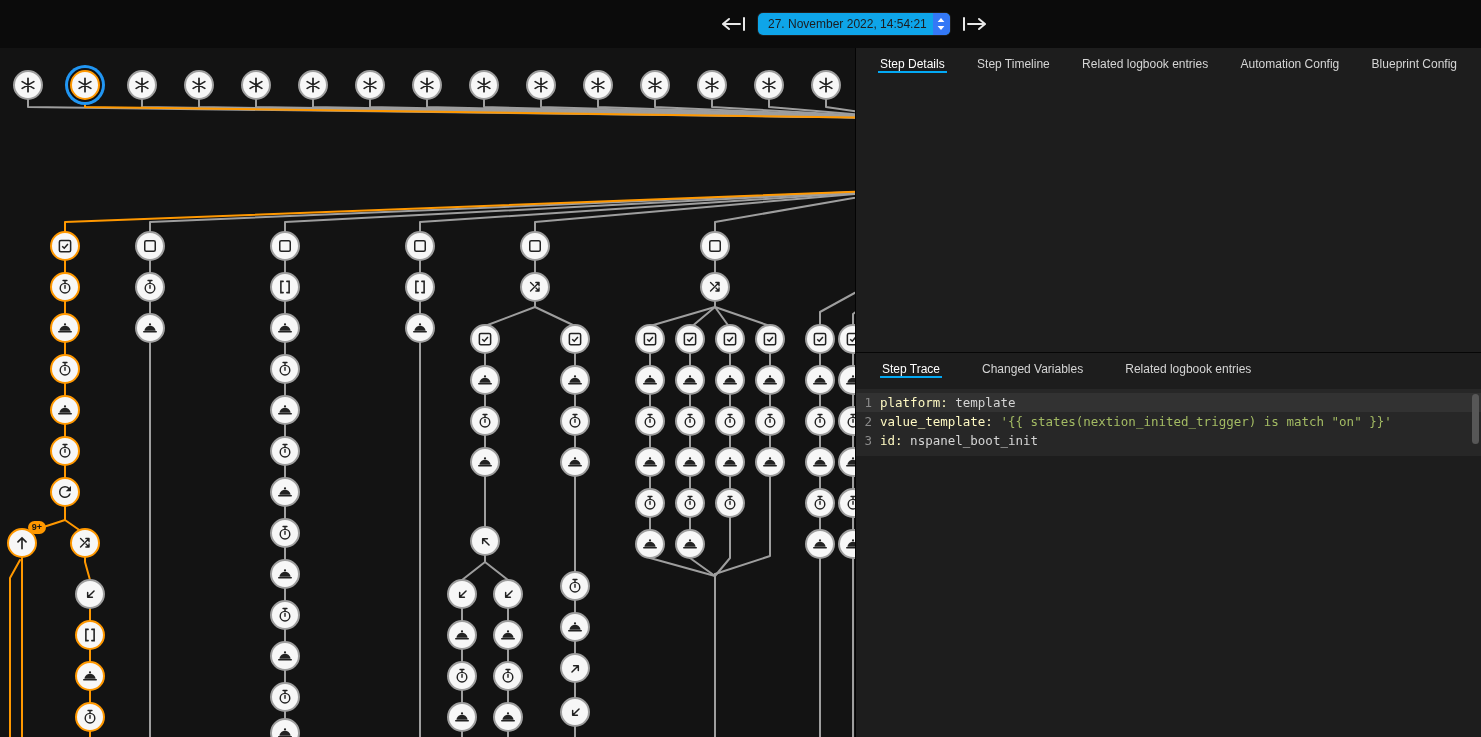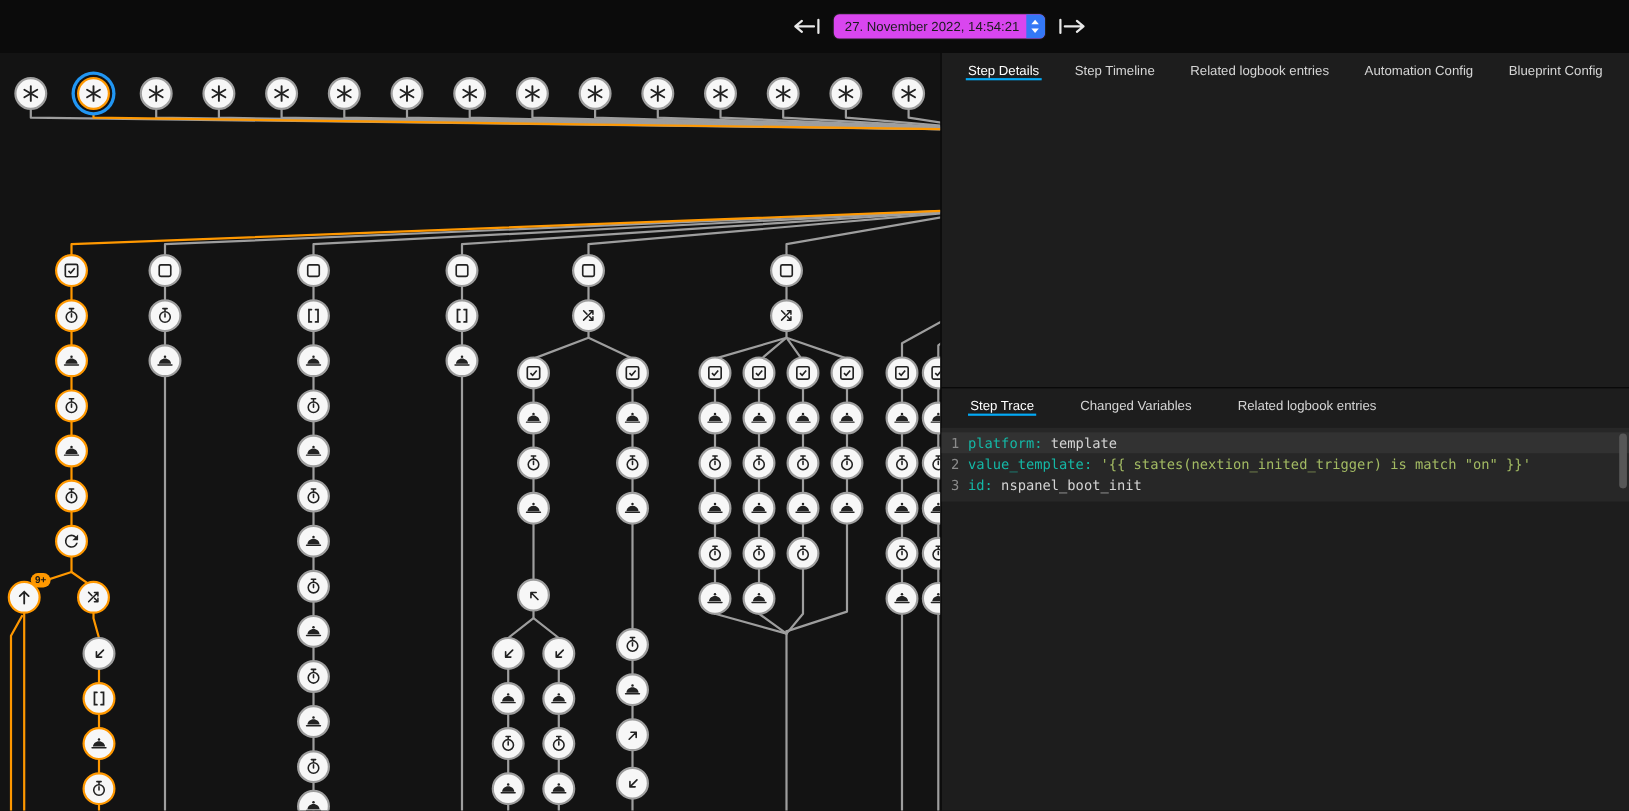--- a/index.html
+++ b/index.html
@@ -5,21 +5,21 @@
   * { margin:0; padding:0; box-sizing:border-box; }
   html,body { background:#131313; }
   body { width:1481px; height:737px; font-family:"Liberation Sans", sans-serif; overflow:hidden; position:relative; color:#e0e0e0; }
   .stage { position:absolute; left:0; top:0; width:1481px; height:737px; overflow:hidden; }
 
   
   .topbar { position:absolute; left:0; top:0; width:1481px; height:48px; background:#0b0b0b; z-index:40; }
   .nav-arrow { position:absolute; top:14px; background:none; border:none; cursor:pointer; }
   .nav-arrow.prev { left:720px; }
   .nav-arrow.next { left:960px; }
-  .run-select { position:absolute; left:758px; top:13px; width:192px; height:22px; background:#d946ef; border-radius:5px; display:flex; align-items:center; overflow:hidden; cursor:pointer; box-shadow:0 0 0 1px rgba(255,255,255,.08); }
+  .run-select { position:absolute; left:758px; top:13px; width:192px; height:22px; background:#0ea5e9; border-radius:5px; display:flex; align-items:center; overflow:hidden; cursor:pointer; box-shadow:0 0 0 1px rgba(255,255,255,.08); }
   .run-select .val { flex:1; color:#1c1c1e; font-size:12px; padding:0 6px 0 10px; white-space:nowrap; }
   .run-select .stepper { width:18px; height:22px; background:#3478f6; display:flex; align-items:center; justify-content:center; }
 
   
   #graph { position:absolute; left:0; top:0; width:855px; height:737px; background:#131313; overflow:hidden; z-index:1; }
   #edges { position:absolute; left:0; top:0; }
   .node { position:absolute; width:30px; height:30px; border-radius:50%; background:#f7f7f7; border:2px solid #9e9e9e; display:flex; align-items:center; justify-content:center; cursor:pointer; z-index:2; }
   .node.active { border-color:#ff9800; }
   .node.selected { border-color:#ff9800; box-shadow:0 0 0 2px #131313, 0 0 0 5px #2196f3; }
   .node svg { display:block; }
@@ -35,21 +35,21 @@
   .tab { display:flex; align-items:center; padding:0 2px; border-bottom:2px solid transparent; cursor:pointer; white-space:nowrap; }
   .tab.active { color:#ffffff; border-bottom-color:#03a9f4; }
   .executed { padding:22px 24px; font-size:14px; color:#ededed; }
 
   
   .editor { position:relative; margin-top:2px; background:#272727; font-family:"DejaVu Sans Mono", monospace; font-size:12.5px; line-height:19px; padding:4px 0 6px 0; cursor:text; }
   .line { display:flex; }
   .line.hl { background:#323232; }
   .gutter { flex:none; width:24px; text-align:right; padding-right:8px; color:#8b8b8b; user-select:none; }
   .code { white-space:pre; }
-  .tk-key { color:#14b8a6; }
+  .tk-key { color:#fef9c3; }
   .tk-str { color:#a3bb63; }
   .tk-plain { color:#d4d4d4; }
   .scrollthumb { position:absolute; right:2px; top:5px; width:7px; height:50px; background:#575757; border-radius:4px; }
 </style>
 </head>
 <body>
 
 <div class="stage">
 
   <div id="graph">

